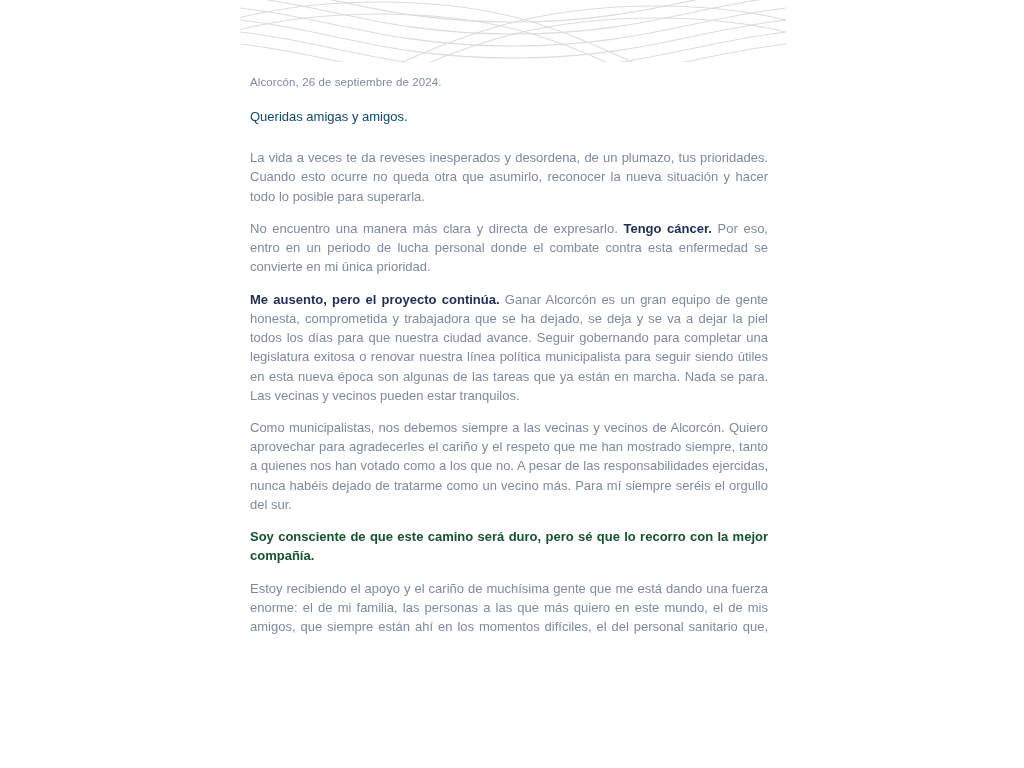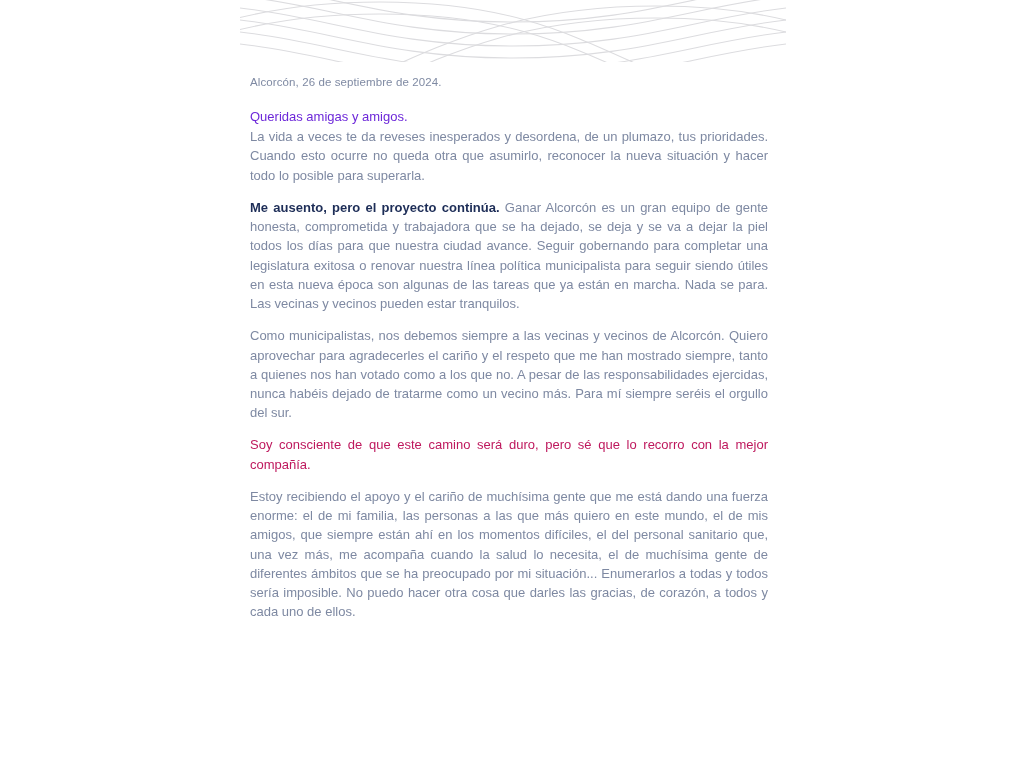--- a/index.html
+++ b/index.html
@@ -50,43 +50,43 @@
     font-size: 11.5px;
     line-height: 1.45;
     color: #7f8aa3;
     margin: 0 0 16px 0;
     letter-spacing: 0.1px;
   }
 
   .salutation {
     font-size: 13px;
     line-height: 1.5;
-    color: #6d28d9;
-    margin: 0 0 1px 0;
+    color: #0c4a6e;
+    margin: 0 0 22px 0;
   }
 
   p.para {
     font-size: 13px;
     line-height: 1.48;
     color: #7e89a2;
     margin: 0 7px 13px 0;
     text-align: justify;
     text-justify: inter-word;
     hyphens: none;
   }
 
   p.para b,
   p.para strong {
     color: #1d2d57;
     font-weight: bold;
   }
 
   p.para.all-bold {
-    color: #be185d;
-    font-weight: normal;
+    color: #14532d;
+    font-weight: bold;
   }
 </style>
 </head>
 <body>
 
 <div class="page">
 
   <div class="wave-band top">
     <svg viewBox="0 0 546 62" preserveAspectRatio="none" aria-hidden="true">
       <g fill="none" stroke="#dcdcdf" stroke-width="1.1">
@@ -107,20 +107,23 @@
   </div>
 
   <div class="letter">
 
     <p class="date-line">Alcorcón, 26 de septiembre de 2024.</p>
 
     <p class="salutation">Queridas amigas y amigos.</p>
 
     <p class="para">La vida a veces te da reveses inesperados y desordena, de un plumazo, tus prioridades. Cuando esto ocurre no queda otra que asumirlo, reconocer la nueva situación y hacer todo lo posible para superarla.</p>
 
+    <p class="para">
+      <span>No encuentro una manera más clara y directa de expresarlo. </span><b>Tengo cáncer.</b><span> Por eso, entro en un periodo de lucha personal donde el combate contra esta enfermedad se convierte en mi única prioridad.</span>
+    </p>
 
     <p class="para">
       <b>Me ausento, pero el proyecto continúa.</b><span> Ganar Alcorcón es un gran equipo de gente honesta, comprometida y trabajadora que se ha dejado, se deja y se va a dejar la piel todos los días para que nuestra ciudad avance. Seguir gobernando para completar una legislatura exitosa o renovar nuestra línea política municipalista para seguir siendo útiles en esta nueva época son algunas de las tareas que ya están en marcha. Nada se para. Las vecinas y vecinos pueden estar tranquilos.</span>
     </p>
 
     <p class="para">Como municipalistas, nos debemos siempre a las vecinas y vecinos de Alcorcón. Quiero aprovechar para agradecerles el cariño y el respeto que me han mostrado siempre, tanto a quienes nos han votado como a los que no. A pesar de las responsabilidades ejercidas, nunca habéis dejado de tratarme como un vecino más. Para mí siempre seréis el orgullo del sur.</p>
 
     <p class="para all-bold">Soy consciente de que este camino será duro, pero sé que lo recorro con la mejor compañía.</p>
 
     <p class="para">Estoy recibiendo el apoyo y el cariño de muchísima gente que me está dando una fuerza enorme: el de mi familia, las personas a las que más quiero en este mundo, el de mis amigos, que siempre están ahí en los momentos difíciles, el del personal sanitario que, una vez más, me acompaña cuando la salud lo necesita, el de muchísima gente de diferentes ámbitos que se ha preocupado por mi situación... Enumerarlos a todas y todos sería imposible. No puedo hacer otra cosa que darles las gracias, de corazón, a todos y cada uno de ellos.</p>

